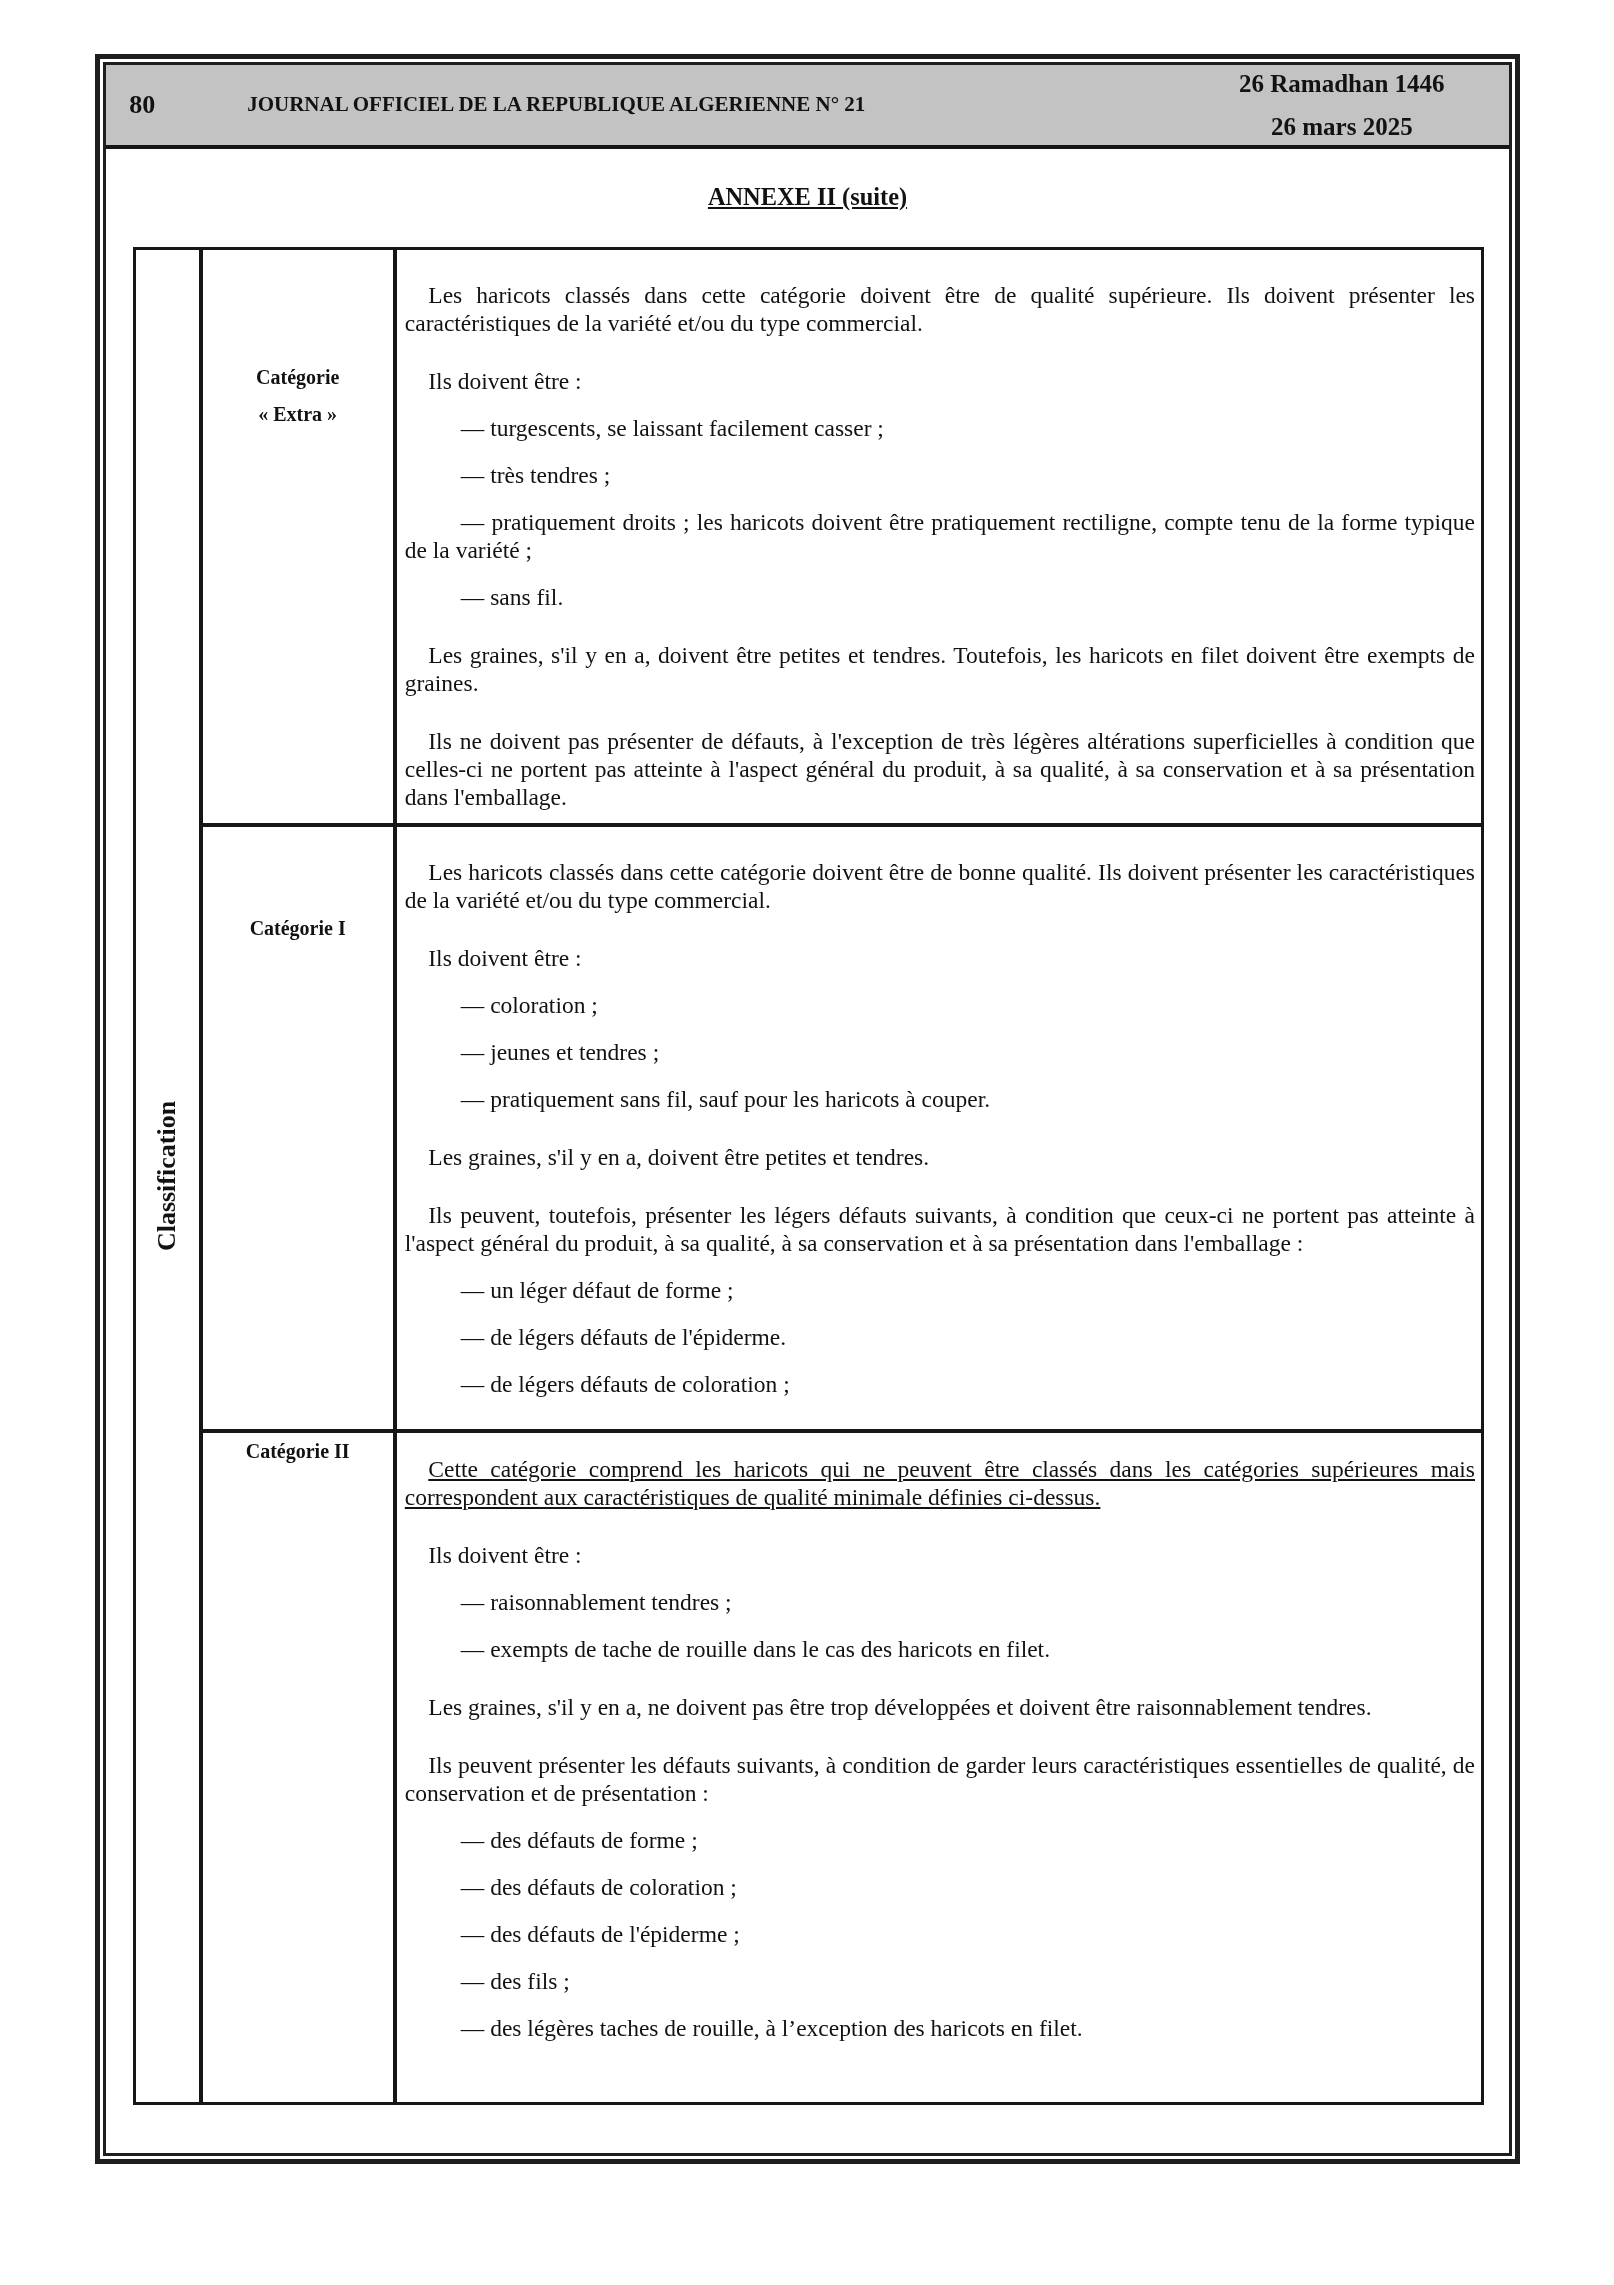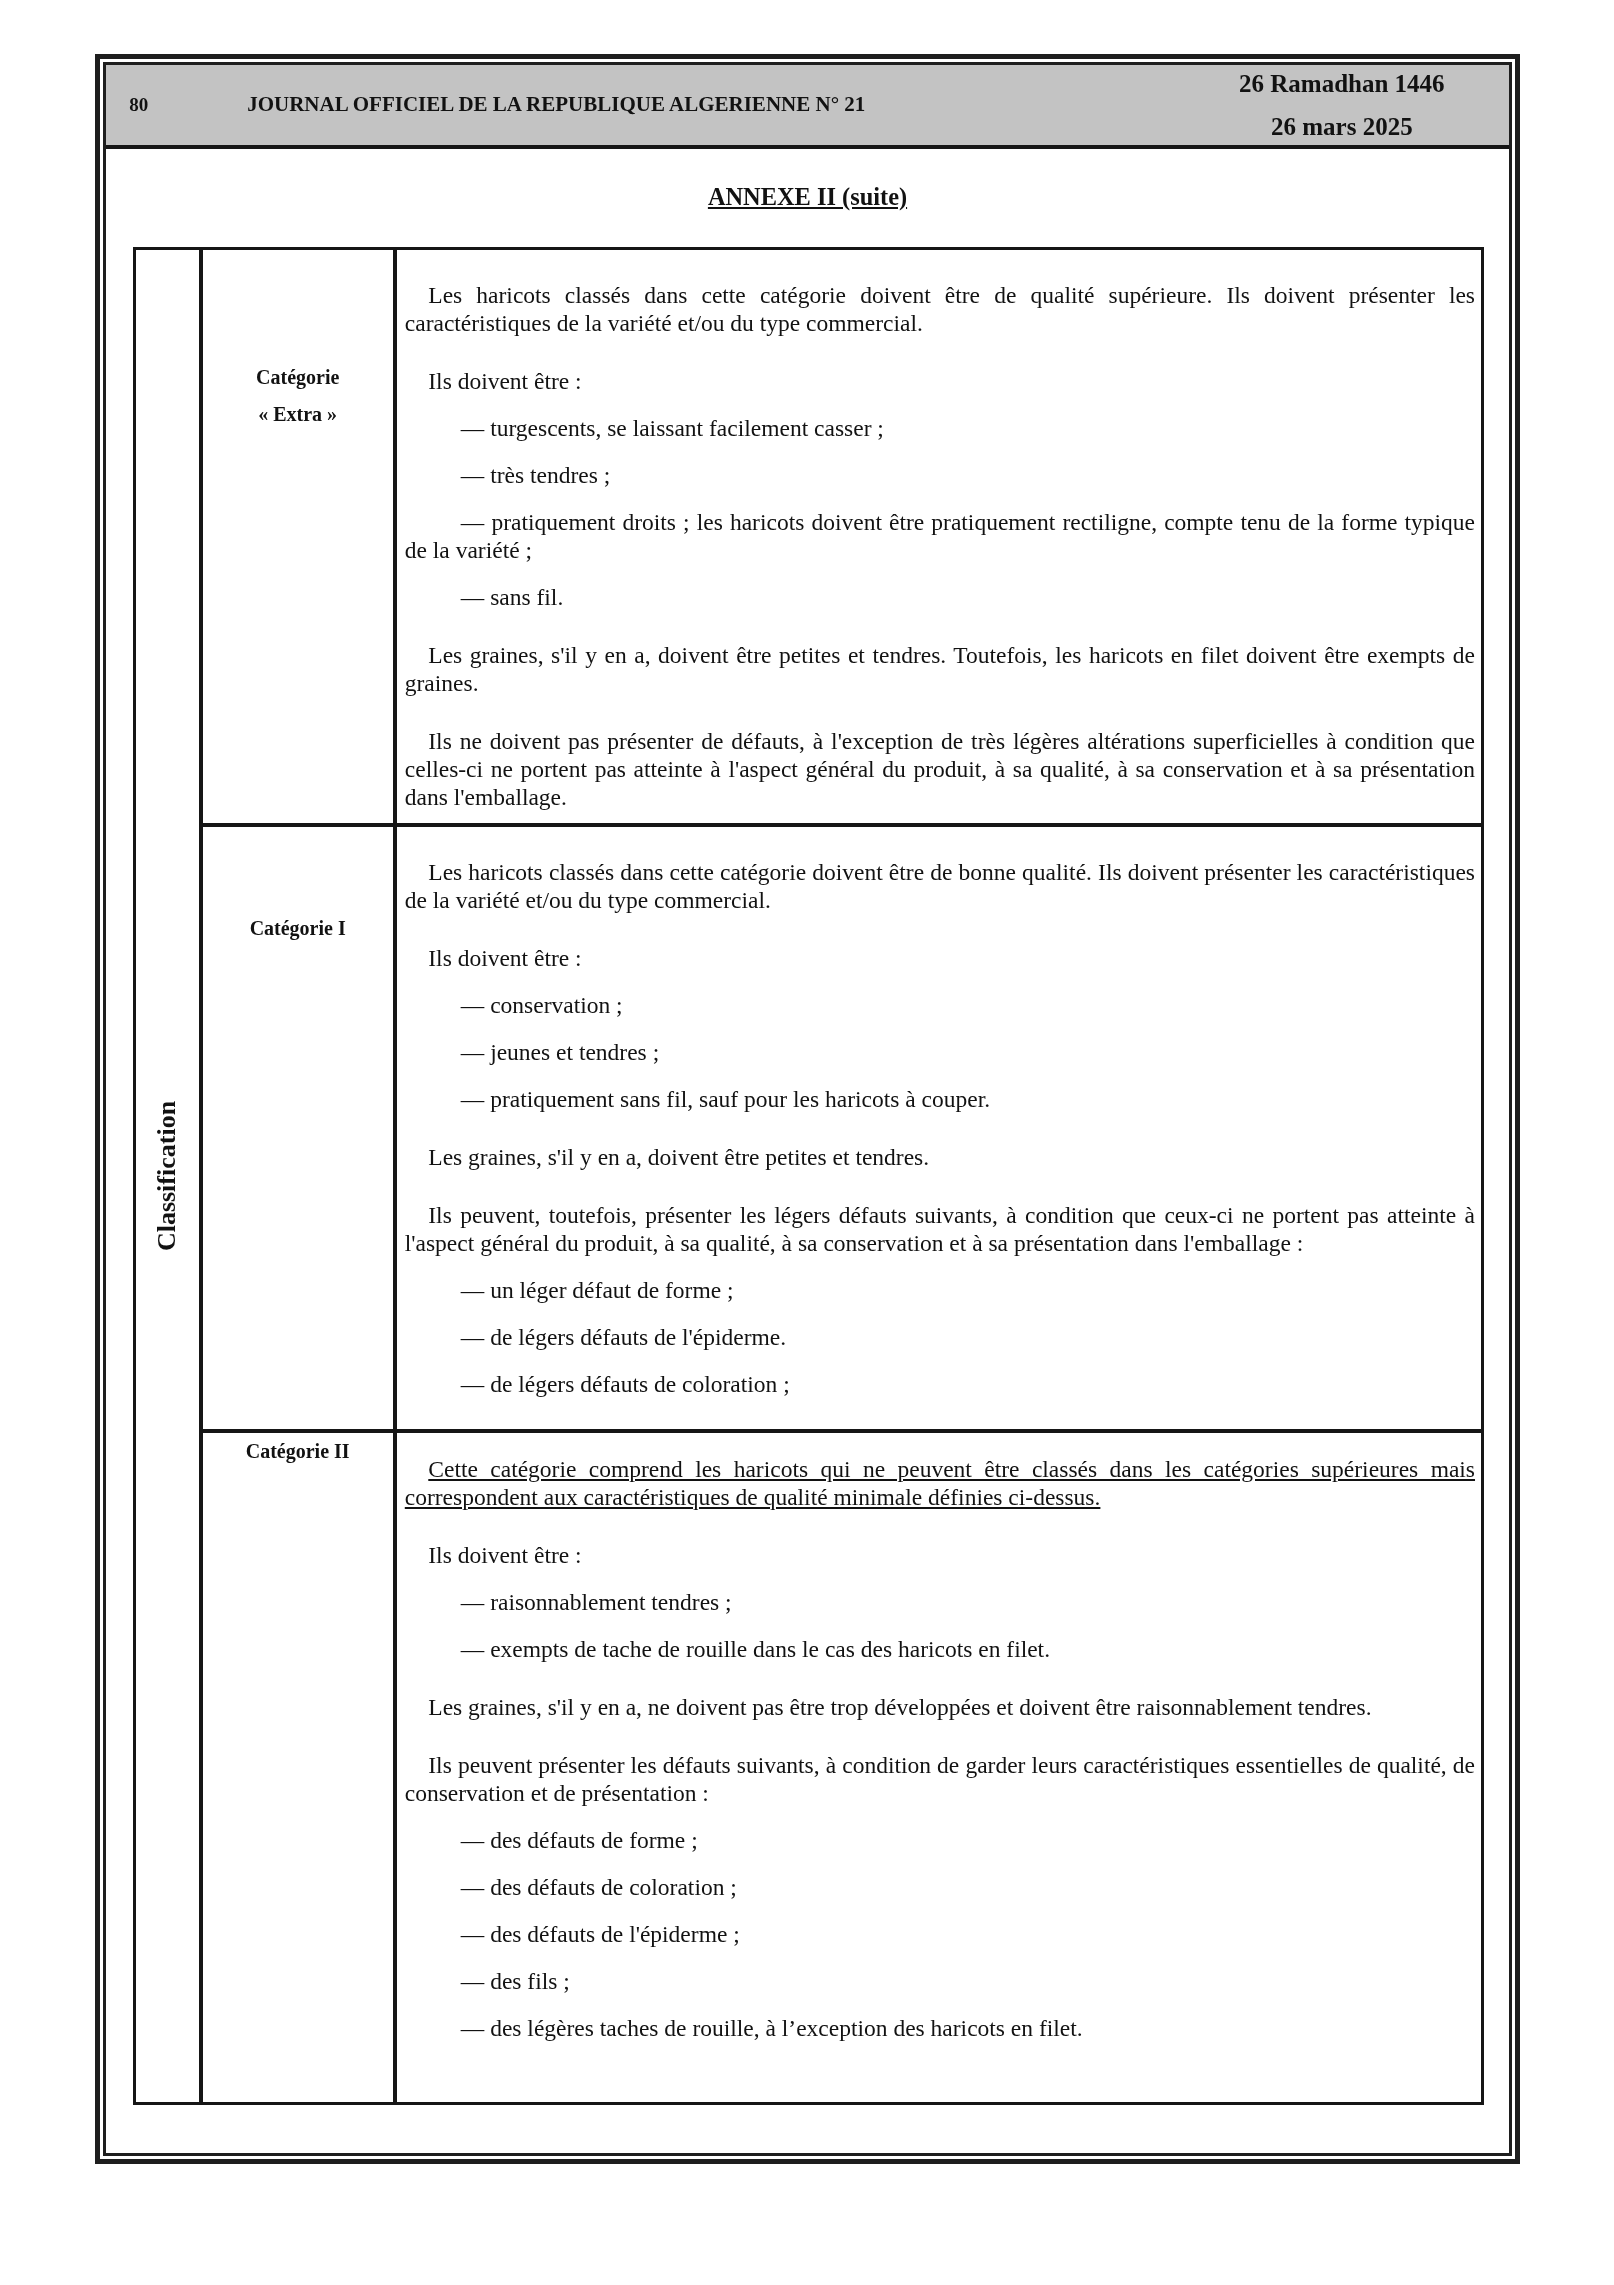--- a/index.html
+++ b/index.html
@@ -14,21 +14,21 @@
   .page-frame-inner {
     position:absolute; left:2.7px; top:2.7px; right:2.7px; bottom:2.7px;
     border:3.6px solid #1e1e1e;
   }
 
   
   .header-band {
     height:84px; background:#c3c3c3; border-bottom:4.5px solid #161616;
     display:flex; align-items:center; padding:0 18px 0 23.5px;
   }
-  .page-number { width:118px; font-size:19px; font-weight:bold; }
+  .page-number { width:118px; font-size:26px; font-weight:bold; }
   .journal-title { flex:1; text-align:left; font-size:21px; font-weight:bold; letter-spacing:0px; padding-right:36px; }
   .dates { width:299px; text-align:center; font-size:25px; font-weight:bold; line-height:43px; }
 
   
   .annexe-title { margin-top:34px; text-align:center; font-size:24.4px; font-weight:bold;text-decoration:underline; }
 
   
   .class-table {
     margin:36px 25px 0 27px;
     border:3.6px solid #161616;
@@ -104,21 +104,21 @@
               <div class="blk para">Les graines, s'il y en a, doivent être petites et tendres. Toutefois, les haricots en filet doivent être exempts de graines.</div>
               <div class="blk para">Ils ne doivent pas présenter de défauts, à l'exception de très légères altérations superficielles à condition que celles-ci ne portent pas atteinte à l'aspect général du produit, à sa qualité, à sa conservation et à sa présentation dans l'emballage.</div>
             </div>
         </div>
 
         <div class="t-row row-1">
           <div class="cat-cell">Catégorie I</div>
           <div class="content-cell">
               <div class="blk para">Les haricots classés dans cette catégorie doivent être de bonne qualité. Ils doivent présenter les caractéristiques de la variété et/ou du type commercial.</div>
               <div class="blk para">Ils doivent être :</div>
-              <div class="blk item">— conservation ;</div>
+              <div class="blk item">— coloration ;</div>
               <div class="blk item">— jeunes et tendres ;</div>
               <div class="blk item">— pratiquement sans fil, sauf pour les haricots à couper.</div>
               <div class="blk para">Les graines, s'il y en a, doivent être petites et tendres.</div>
               <div class="blk para">Ils peuvent, toutefois, présenter les légers défauts suivants, à condition que ceux-ci ne portent pas atteinte à l'aspect général du produit, à sa qualité, à sa conservation et à sa présentation dans l'emballage :</div>
               <div class="blk item">— un léger défaut de forme ;</div>
               <div class="blk item">— de légers défauts de l'épiderme.</div>
               <div class="blk item">— de légers défauts de coloration ;</div>
             </div>
         </div>
 

